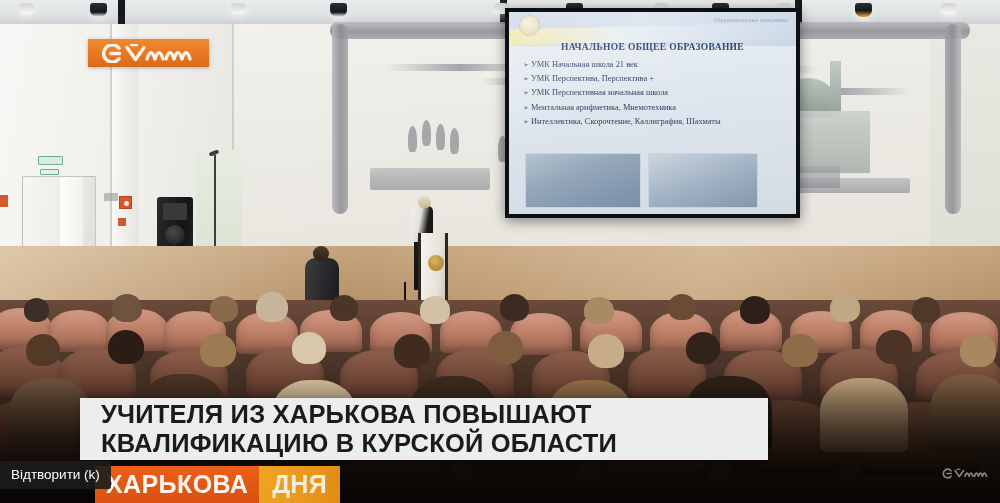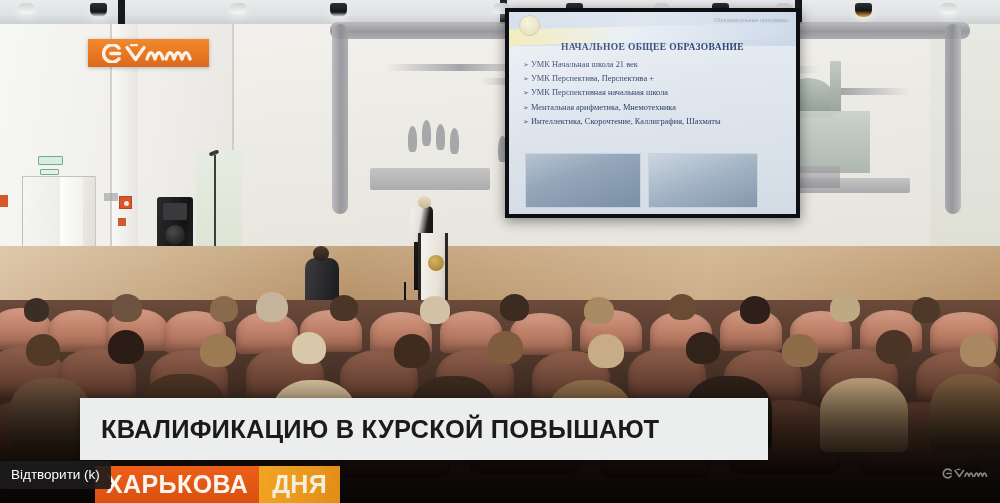--- a/index.html
+++ b/index.html
@@ -595,21 +595,22 @@
         <path d="M30 3.6 L38.6 15.4 L47 3.6"></path>
         <path d="M50 15 Q54 2.6 58 15 Q62 2.6 66 15"></path>
         <path d="M69 15 Q73 2.6 77 15 Q81 2.6 85 15 Q89 2.6 93 15"></path>
       </g>
       <rect x="33" y="0" width="8" height="2.3" fill="#fdf2e6" rx="1"></rect>
     </svg>
   </div>
 
   <div class="headline-accent"></div>
   <div class="headline-box">
-    <div class="headline-line">КВАЛИФИКАЦИЮ В КУРСКОЙ ПОВЫШАЮТ</div>
+    <div class="headline-line">УЧИТЕЛЯ ИЗ ХАРЬКОВА ПОВЫШАЮТ</div>
+    <div class="headline-line">КВАЛИФИКАЦИЮ В КУРСКОЙ ОБЛАСТИ</div>
   </div>
 
   <div class="rubric">
     <div class="rubric-a">
       <span class="rubric-text">ХАРЬКОВА</span>
     </div>
     <div class="rubric-b">
       <span class="rubric-text">ДНЯ</span>
     </div>
   </div>

